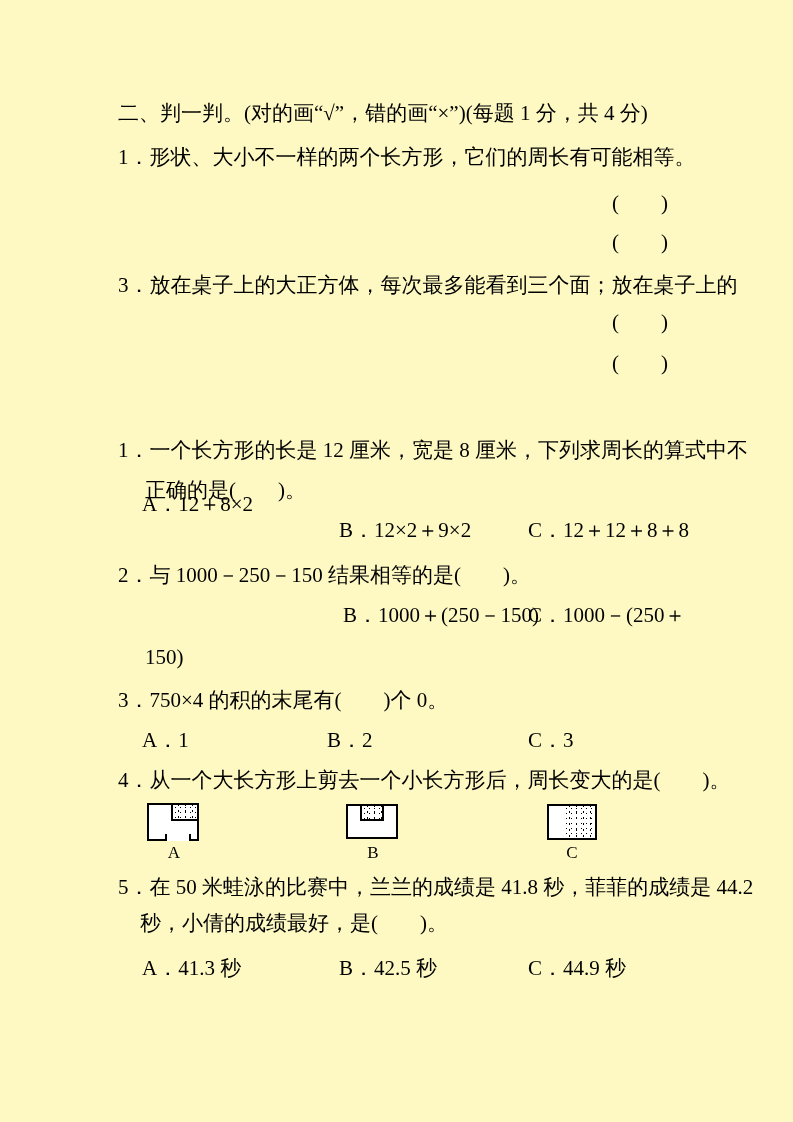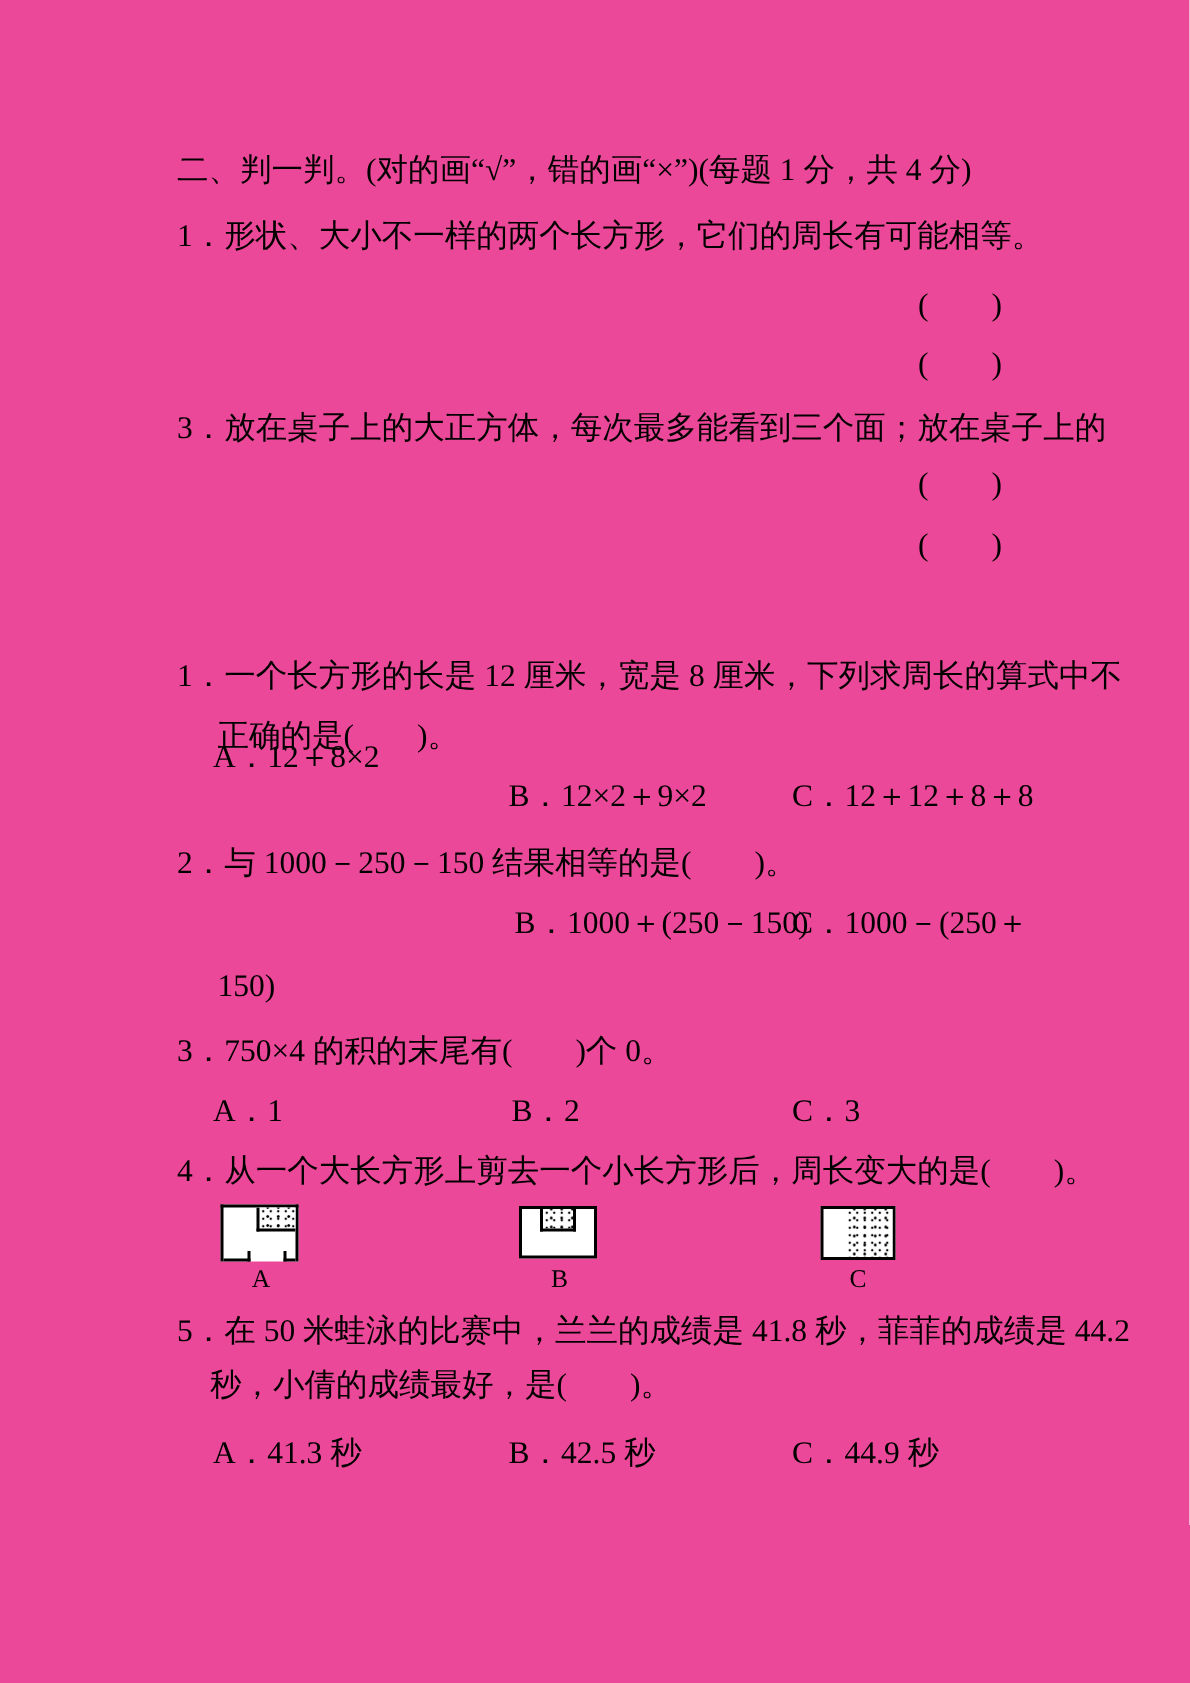--- a/index.html
+++ b/index.html
@@ -1,20 +1,20 @@
 <!DOCTYPE html>
 <html><head>
 <meta charset="utf-8">
 <style>
   * { margin:0; padding:0; box-sizing:border-box; }
   html,body { background:#ffffff; }
   .page {
     position:relative;
     width:793px; height:1122px;
-    background:#ec4899;
+    background:#fef9c3;
     color:#000000;
     font-family:"Liberation Serif","DejaVu Serif",serif;
     overflow:hidden;
   }
   .line {
     position:absolute;
     font-size:21px;
     line-height:26px;
     white-space:pre;
     color:#000;
@@ -65,21 +65,21 @@
   <div class="line" style="left:339px; top:517px">B．12×2＋9×2</div>
   <div class="line" style="left:528px; top:517px">C．12＋12＋8＋8</div>
 
   <div class="line" style="left:118px; top:562px">2．与 1000－250－150 结果相等的是(　　)。</div>
   <div class="line" style="left:343px; top:602px">B．1000＋(250－150)</div>
   <div class="line" style="left:528px; top:602px">C．1000－(250＋</div>
   <div class="line" style="left:145px; top:644px">150)</div>
 
   <div class="line" style="left:118px; top:687px">3．750×4 的积的末尾有(　　)个 0。</div>
   <div class="line" style="left:142px; top:727px">A．1</div>
-  <div class="line" style="left:341px; top:727px">B．2</div>
+  <div class="line" style="left:327px; top:727px">B．2</div>
   <div class="line" style="left:528px; top:727px">C．3</div>
 
   <div class="line" style="left:118px; top:767px">4．从一个大长方形上剪去一个小长方形后，周长变大的是(　　)。</div>
 
   <div class="figbox" style="left:147px; top:803px; width:52px; height:38px; border-bottom:none;">
     <div class="dotfill" style="position:absolute; top:0; right:0; width:26px; height:16px; border-left:2px solid #000; border-bottom:2px solid #000;"></div>
     <div class="seg" style="left:0; bottom:0; width:18px; height:2px;"></div>
     <div class="seg" style="left:16px; bottom:0; width:2px; height:7px;"></div>
     <div class="seg" style="right:0; bottom:0; width:8px; height:2px;"></div>
     <div class="seg" style="right:6px; bottom:0; width:2px; height:7px;"></div>

